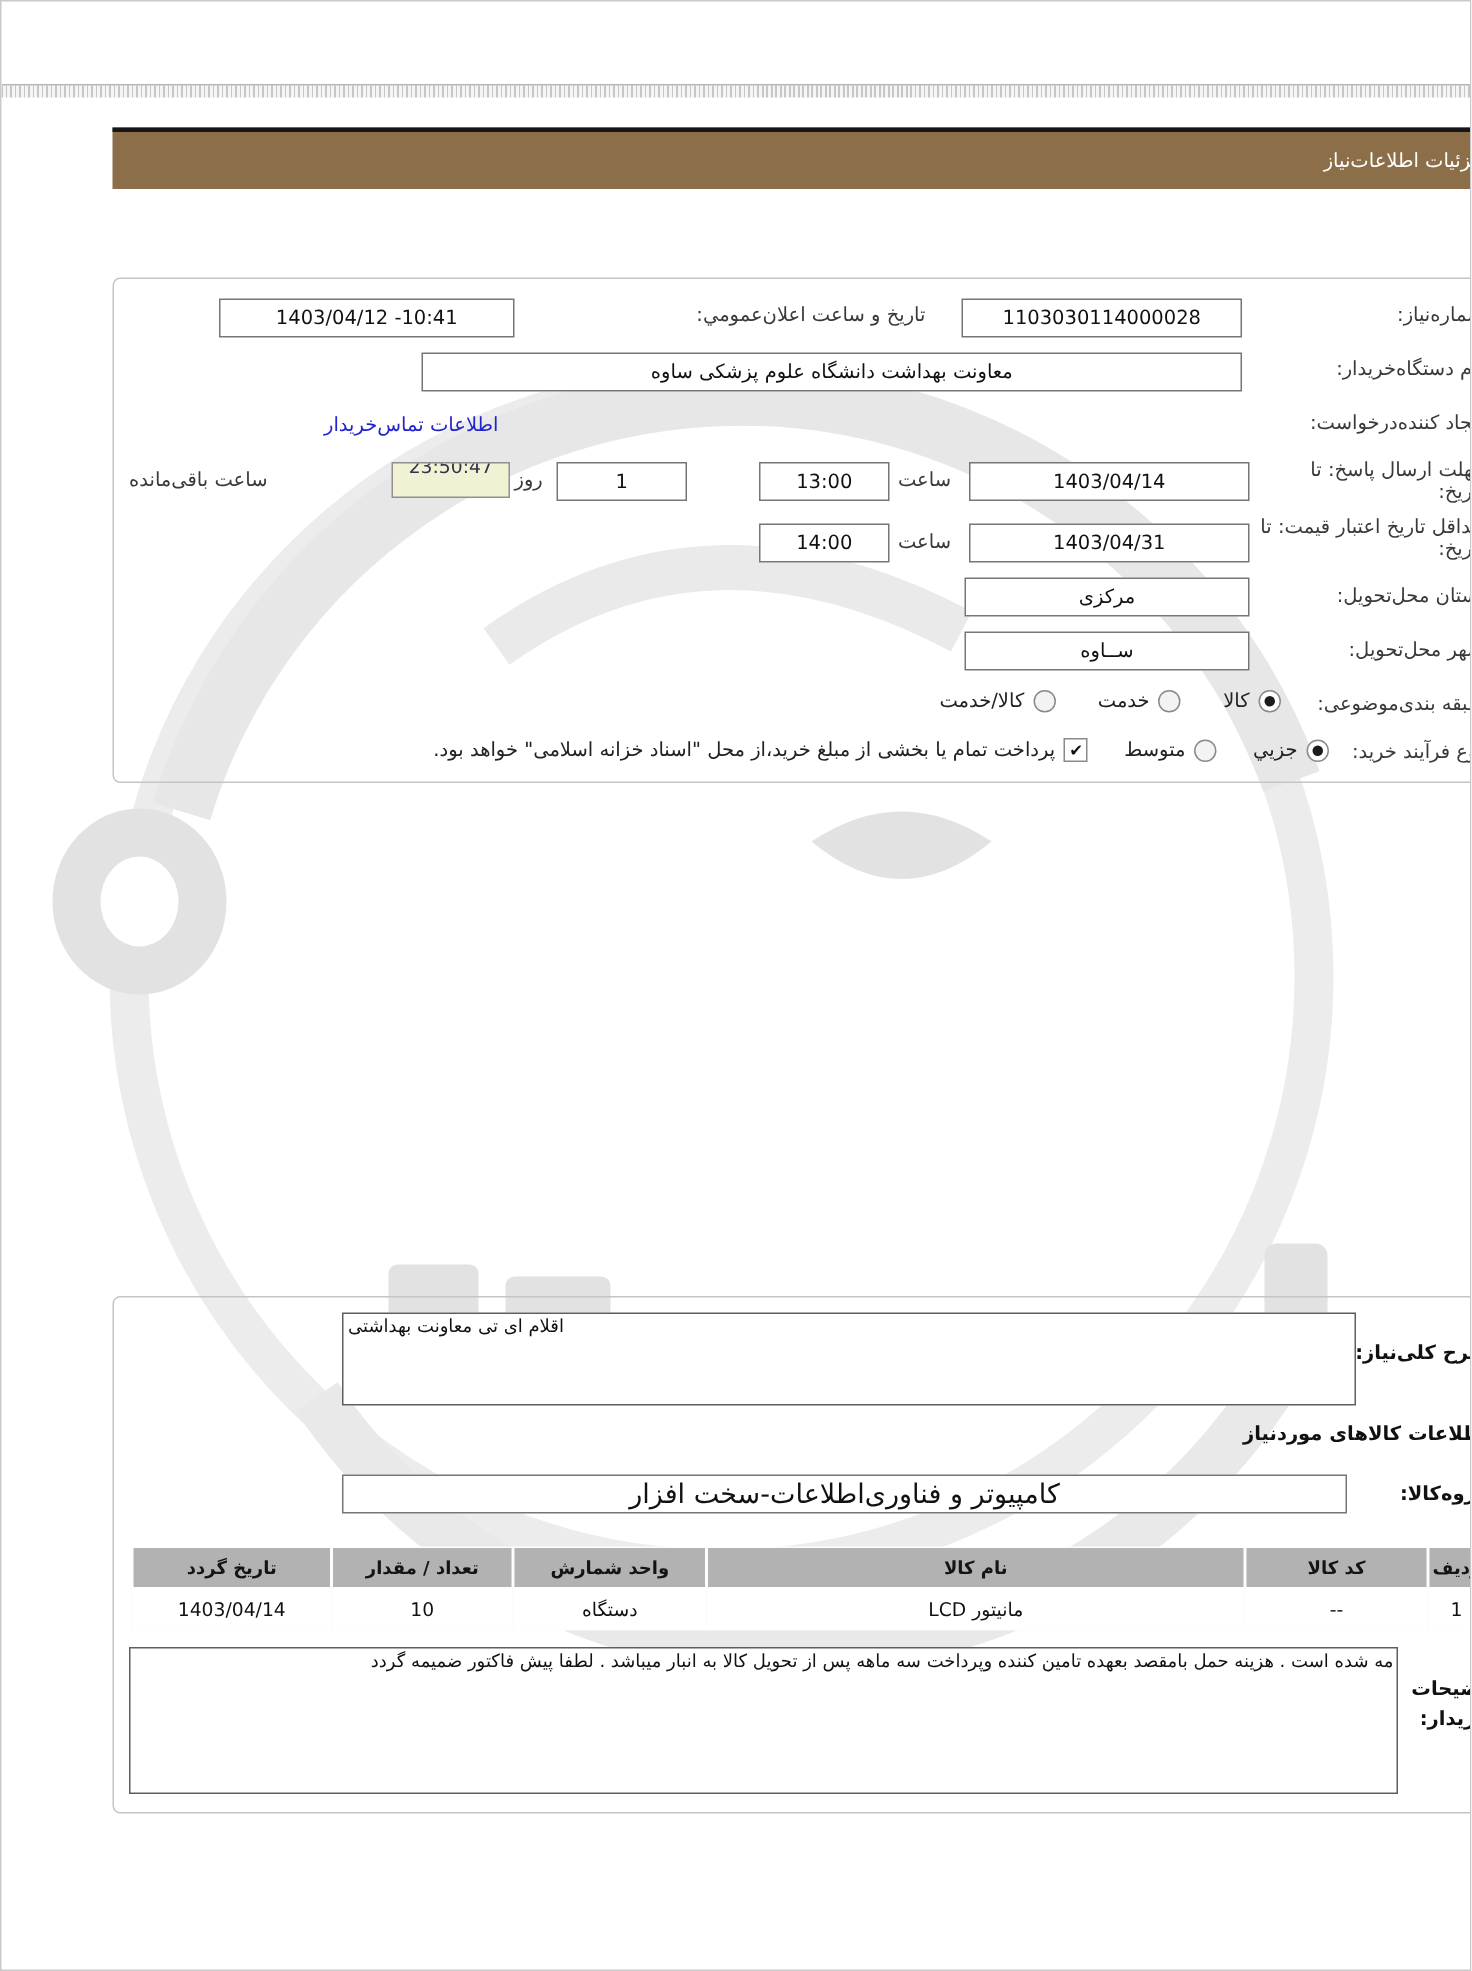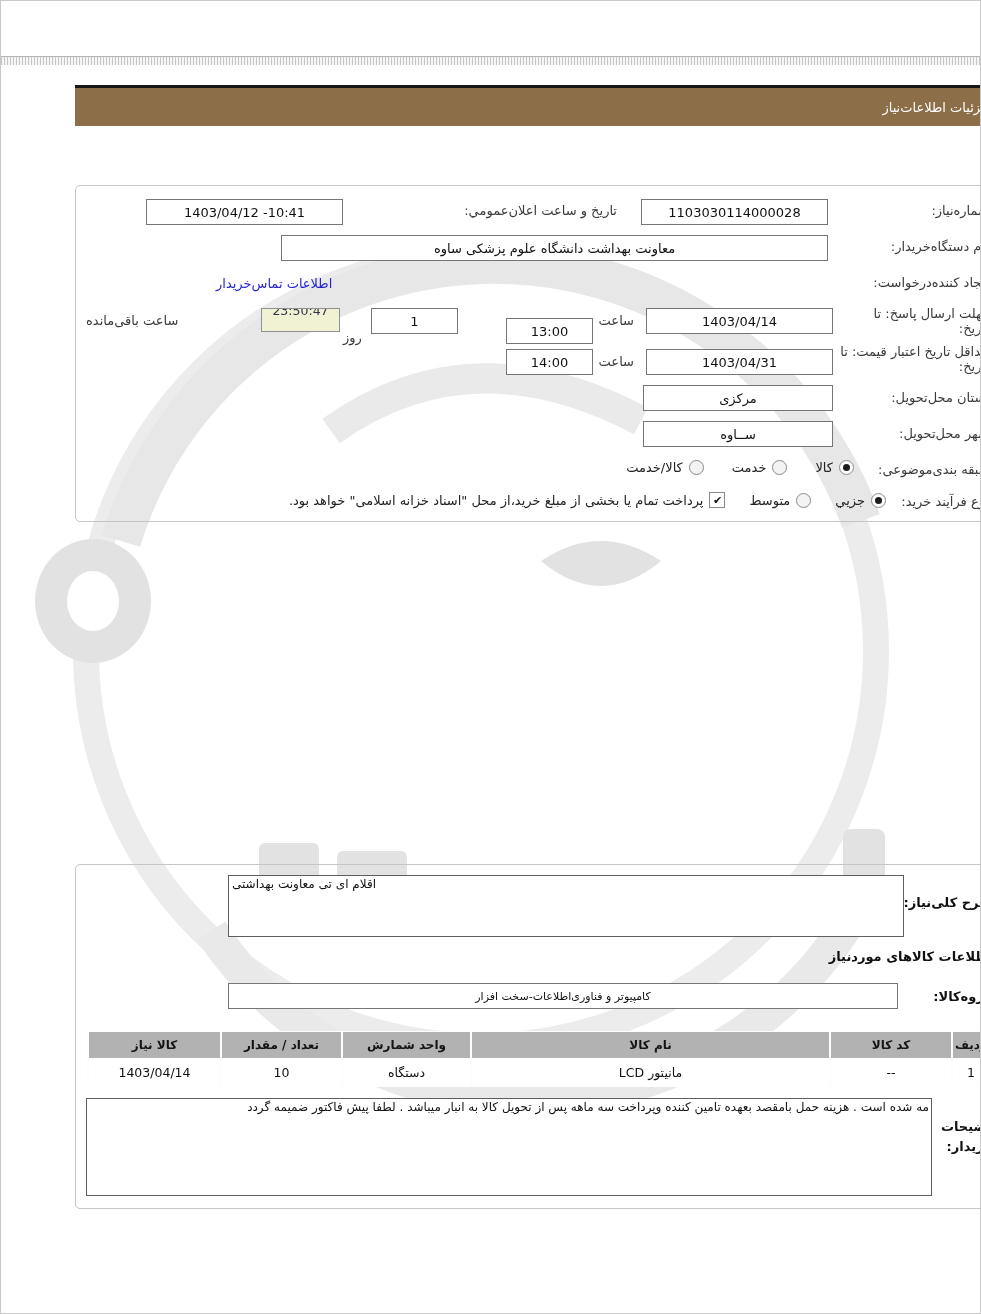--- a/index.html
+++ b/index.html
@@ -73,22 +73,22 @@
 
     <div class="abs lbl" style="right:15px;top:53px;">نام دستگاه‌خریدار:</div>
     <div class="inp" style="left:205px;top:49px;width:545px;">معاونت بهداشت دانشگاه علوم پزشکی ساوه</div>
 
     <div class="abs lbl" style="right:15px;top:89px;">ایجاد کننده‌درخواست:</div>
     <a class="abs link" style="left:140px;top:90px;">اطلاعات تماس‌خریدار</a>
 
     <div class="abs lbl wrap" style="right:15px;top:120px;width:140px;">مهلت ارسال پاسخ: تا تاریخ:</div>
     <div class="inp ltr" style="left:570px;top:122px;width:185px;">1403/04/14</div>
     <div class="abs lbl" style="right:370px;top:127px;">ساعت</div>
-    <div class="inp ltr" style="left:430px;top:132px;width:85px;text-align:right;">13:00</div>
-    <div class="abs lbl" style="left:267px;top:127px;margin-top:17px;">روز</div>
+    <div class="inp ltr" style="left:430px;top:122px;width:85px;text-align:right;">13:00</div>
+    <div class="abs lbl" style="left:267px;top:127px;">روز</div>
     <div class="inp ltr" style="left:295px;top:122px;width:85px;">1</div>
     <div class="countdown ltr" style="left:185px;top:122px;width:77px;height:22px;">
       <span>23:50:47</span>
     </div>
     <div class="abs lbl" style="left:10px;top:127px;">ساعت باقی‌مانده</div>
 
     <div class="abs lbl wrap" style="right:15px;top:158px;width:172px;">حداقل تاریخ اعتبار قیمت: تا تاریخ:</div>
     <div class="inp ltr" style="left:570px;top:163px;width:185px;">1403/04/31</div>
     <div class="abs lbl" style="right:370px;top:168px;">ساعت</div>
     <div class="inp ltr" style="left:430px;top:163px;width:85px;">14:00</div>
@@ -135,40 +135,40 @@
   <div class="panel z" style="left:25px;top:485px;width:928px;height:343px;">
 
     <div class="ta" style="left:152px;top:10px;width:668px;height:58px;text-align:left;padding:1px 3px;">
       <span>اقلام ای تی معاونت بهداشتی</span>
     </div>
     <div class="abs blbl" style="right:12px;top:30px;">شرح کلی‌نیاز:</div>
 
     <div class="abs blbl" style="right:12px;top:84px;">اطلاعات کالاهای موردنیاز</div>
 
     <div class="abs blbl" style="right:12px;top:124px;">گروه‌کالا:</div>
-    <div class="inp" style="left:152px;top:118px;width:668px;font-size:11px;">کامپیوتر و فناوری‌اطلاعات-سخت افزار</div>
+    <div class="inp" style="left:152px;top:118px;width:668px;font-size:18px;">کامپیوتر و فناوری‌اطلاعات-سخت افزار</div>
 
     <div class="abs" style="right:13px;top:166px;">
       <table class="items">
         <colgroup>
           <col style="width:36px">
             <col style="width:120px">
             <col style="width:357px">
           <col style="width:127px">
             <col style="width:119px">
             <col style="width:131px">
         </colgroup>
         <tbody>
             <tr>
           <th>ردیف</th>
           <th>کد کالا</th>
           <th>نام کالا</th>
           <th>واحد شمارش</th>
           <th>تعداد / مقدار</th>
-          <th>کالا نیاز</th>
+          <th>تاریخ گردد</th>
         </tr>
         <tr>
           <td>1</td>
           <td>--</td>
           <td>مانیتور LCD</td>
           <td>دستگاه</td>
           <td>10</td>
           <td class="ltr">1403/04/14</td>
         </tr>
       </tbody>

